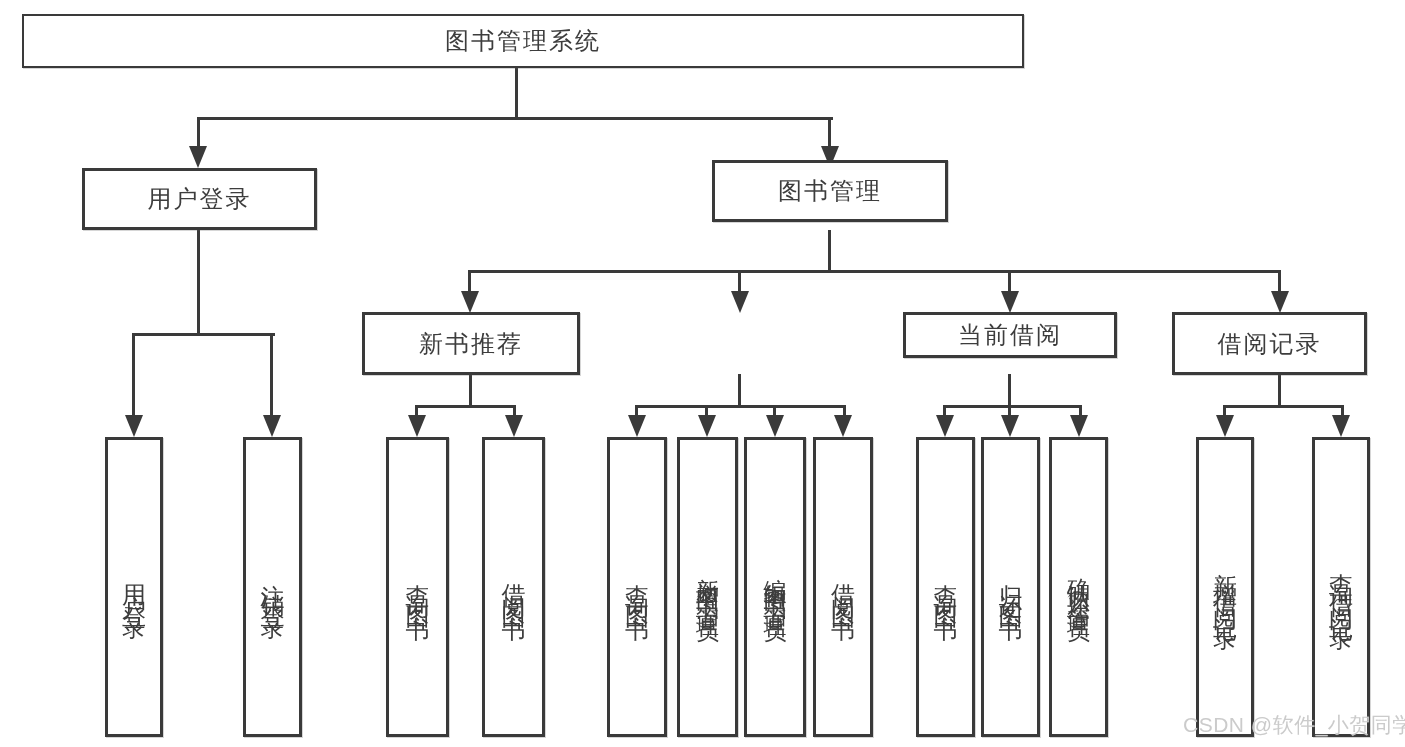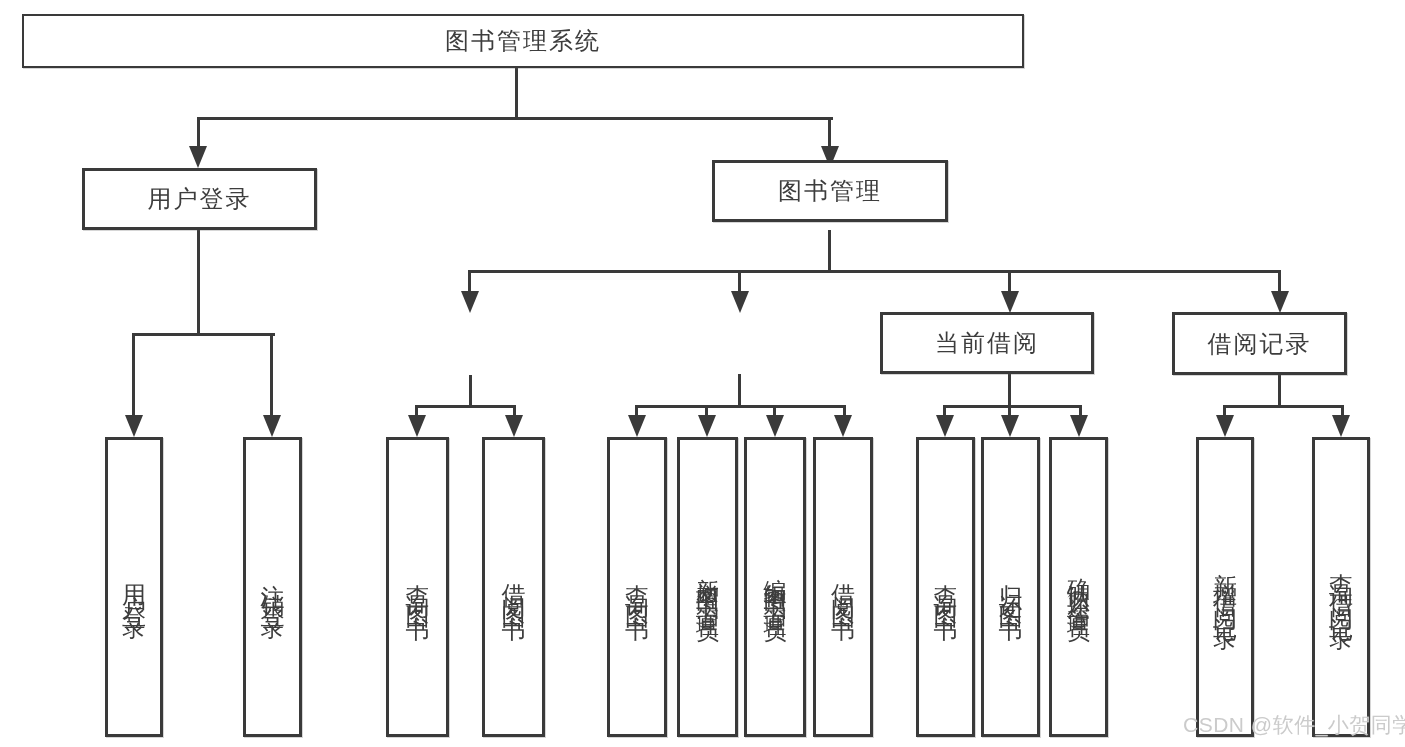--- a/index.html
+++ b/index.html
@@ -147,24 +147,27 @@
     <span class="lbl">图书管理系统</span>
   </div>
 
   <div class="box" style="left:82px;top:168px;width:235px;height:62px">
     <span class="lbl">用户登录</span>
   </div>
   <div class="box" style="left:712px;top:160px;width:236px;height:62px">
     <span class="lbl">图书管理</span>
   </div>
 
-  <div class="box" style="left:880px;top:312px;width:214px;height:62px">
+  <div class="box" style="left:362px;top:312px;width:218px;height:63px">
+    <span class="lbl">新书推荐</span>
+  </div>
+  <div class="box" style="left:903px;top:312px;width:214px;height:46px">
     <span class="lbl">当前借阅</span>
   </div>
-  <div class="box" style="left:1172px;top:312px;width:175px;height:63px">
+  <div class="box" style="left:1172px;top:312px;width:195px;height:63px">
     <span class="lbl">借阅记录</span>
   </div>
 
   <div class="box leaf" style="left:105px;top:437px;width:58px;height:300px">
     <span class="lbl">用户登录</span>
   </div>
   <div class="box leaf" style="left:243px;top:437px;width:59px;height:300px">
     <span class="lbl">注销登录</span>
   </div>
 

